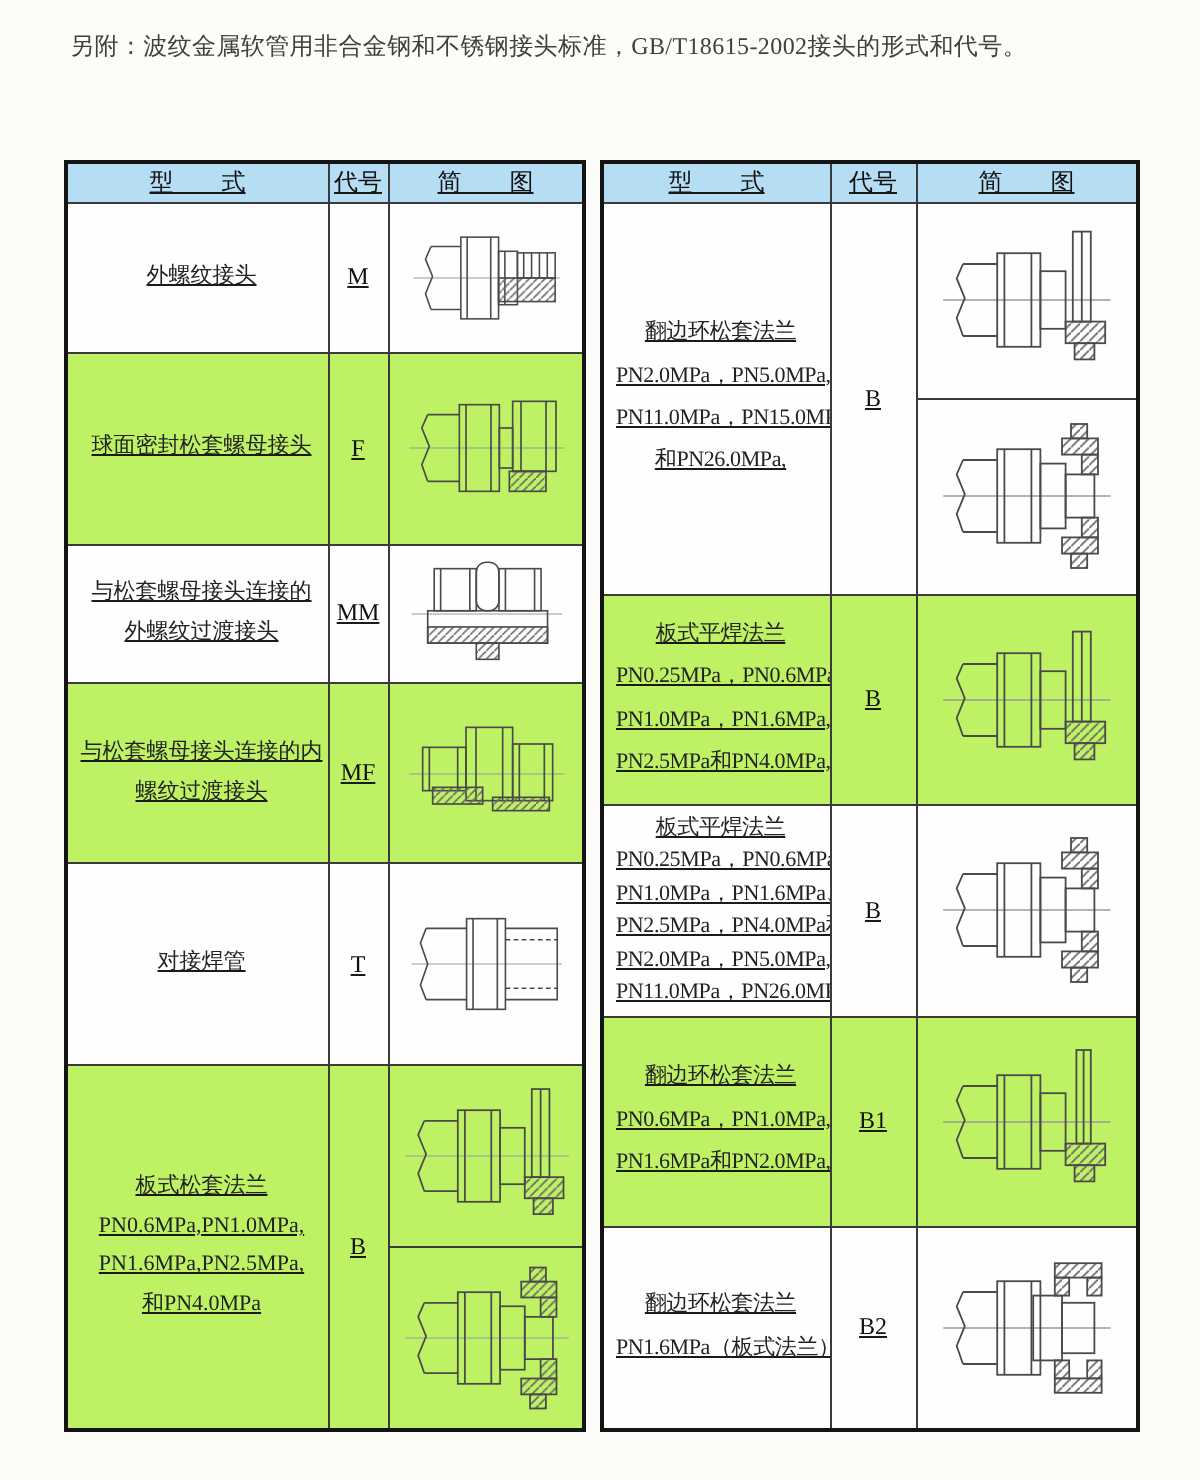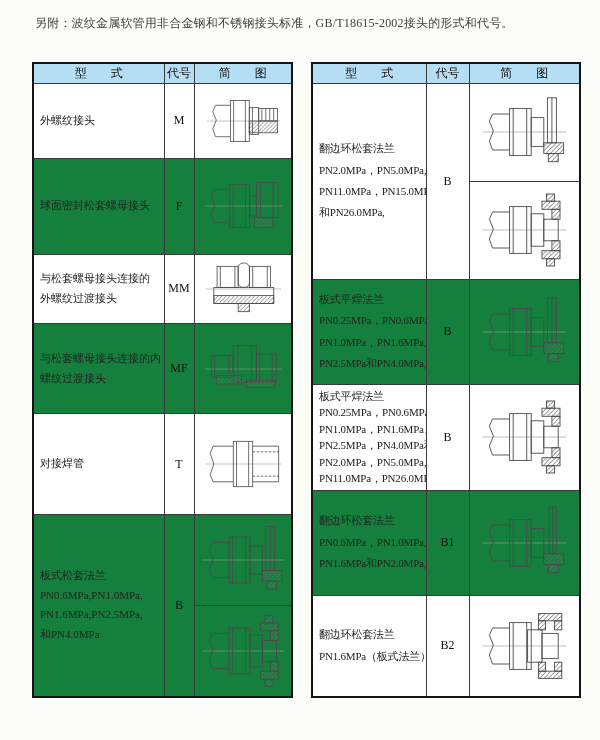--- a/index.html
+++ b/index.html
@@ -1,29 +1,29 @@
 <!DOCTYPE html>
 <html><head>
 <meta charset="utf-8">
 <style>
   html,body{margin:0;padding:0;background:#ffffff;}
   .page{position:relative;width:600px;height:740px;background:#fcfcf8;overflow:hidden;
         font-family:"Liberation Serif","DejaVu Serif",serif;color:#1a1a1a;}
   .note{position:absolute;left:35px;top:15px;font-size:12px;color:#404040;
         white-space:nowrap;letter-spacing:0.2px;}
-  .tables{position:absolute;left:32px;top:62px;display:flex;gap:18px;}
+  .tables{position:absolute;left:32px;top:80px;display:flex;gap:7px;text-decoration:underline;}
   table.t{border-collapse:collapse;table-layout:fixed;border:2px solid #141414;background:#fff;}
   table.lt{width:261px;}
   table.rt{width:270px;}
   .t th{background:#b5ddf3;font-size:12px;font-weight:normal;color:#111;
         border:1px solid #3a3a3a;padding:0;text-align:center;}
   .t td{border:1px solid #3a3a3a;vertical-align:middle;padding:0;background:#fefefe;}
-  tr.yl td{background:#15803d;}
+  tr.yl td{background:#bef264;}
   td.type{font-size:11px;line-height:1.78;padding:3px 2px 3px 6px;white-space:pre;
-          overflow:hidden;color:#222;}
+          overflow:hidden;color:#222;text-align:center;}
   table.rt td.type{line-height:1.95;letter-spacing:-0.2px;}
   tr.tight td.type{line-height:1.5;}
   td.code{text-align:center;font-size:12px;color:#111;}
   td.diag{text-align:center;}
   .hh{height:20px;}
   .h75{height:75px;}.h95{height:95px;}.h83{height:67px;}.h90{height:90px;margin-left:16px;}
   .h88{height:100px;}.h182{height:146px;}
   .h196{height:196px;}.h105a{height:105px;}.h105b{height:105px;}
   .h105c{height:105px;}.h102{height:102px;}
   .stack{display:flex;flex-direction:column;}

